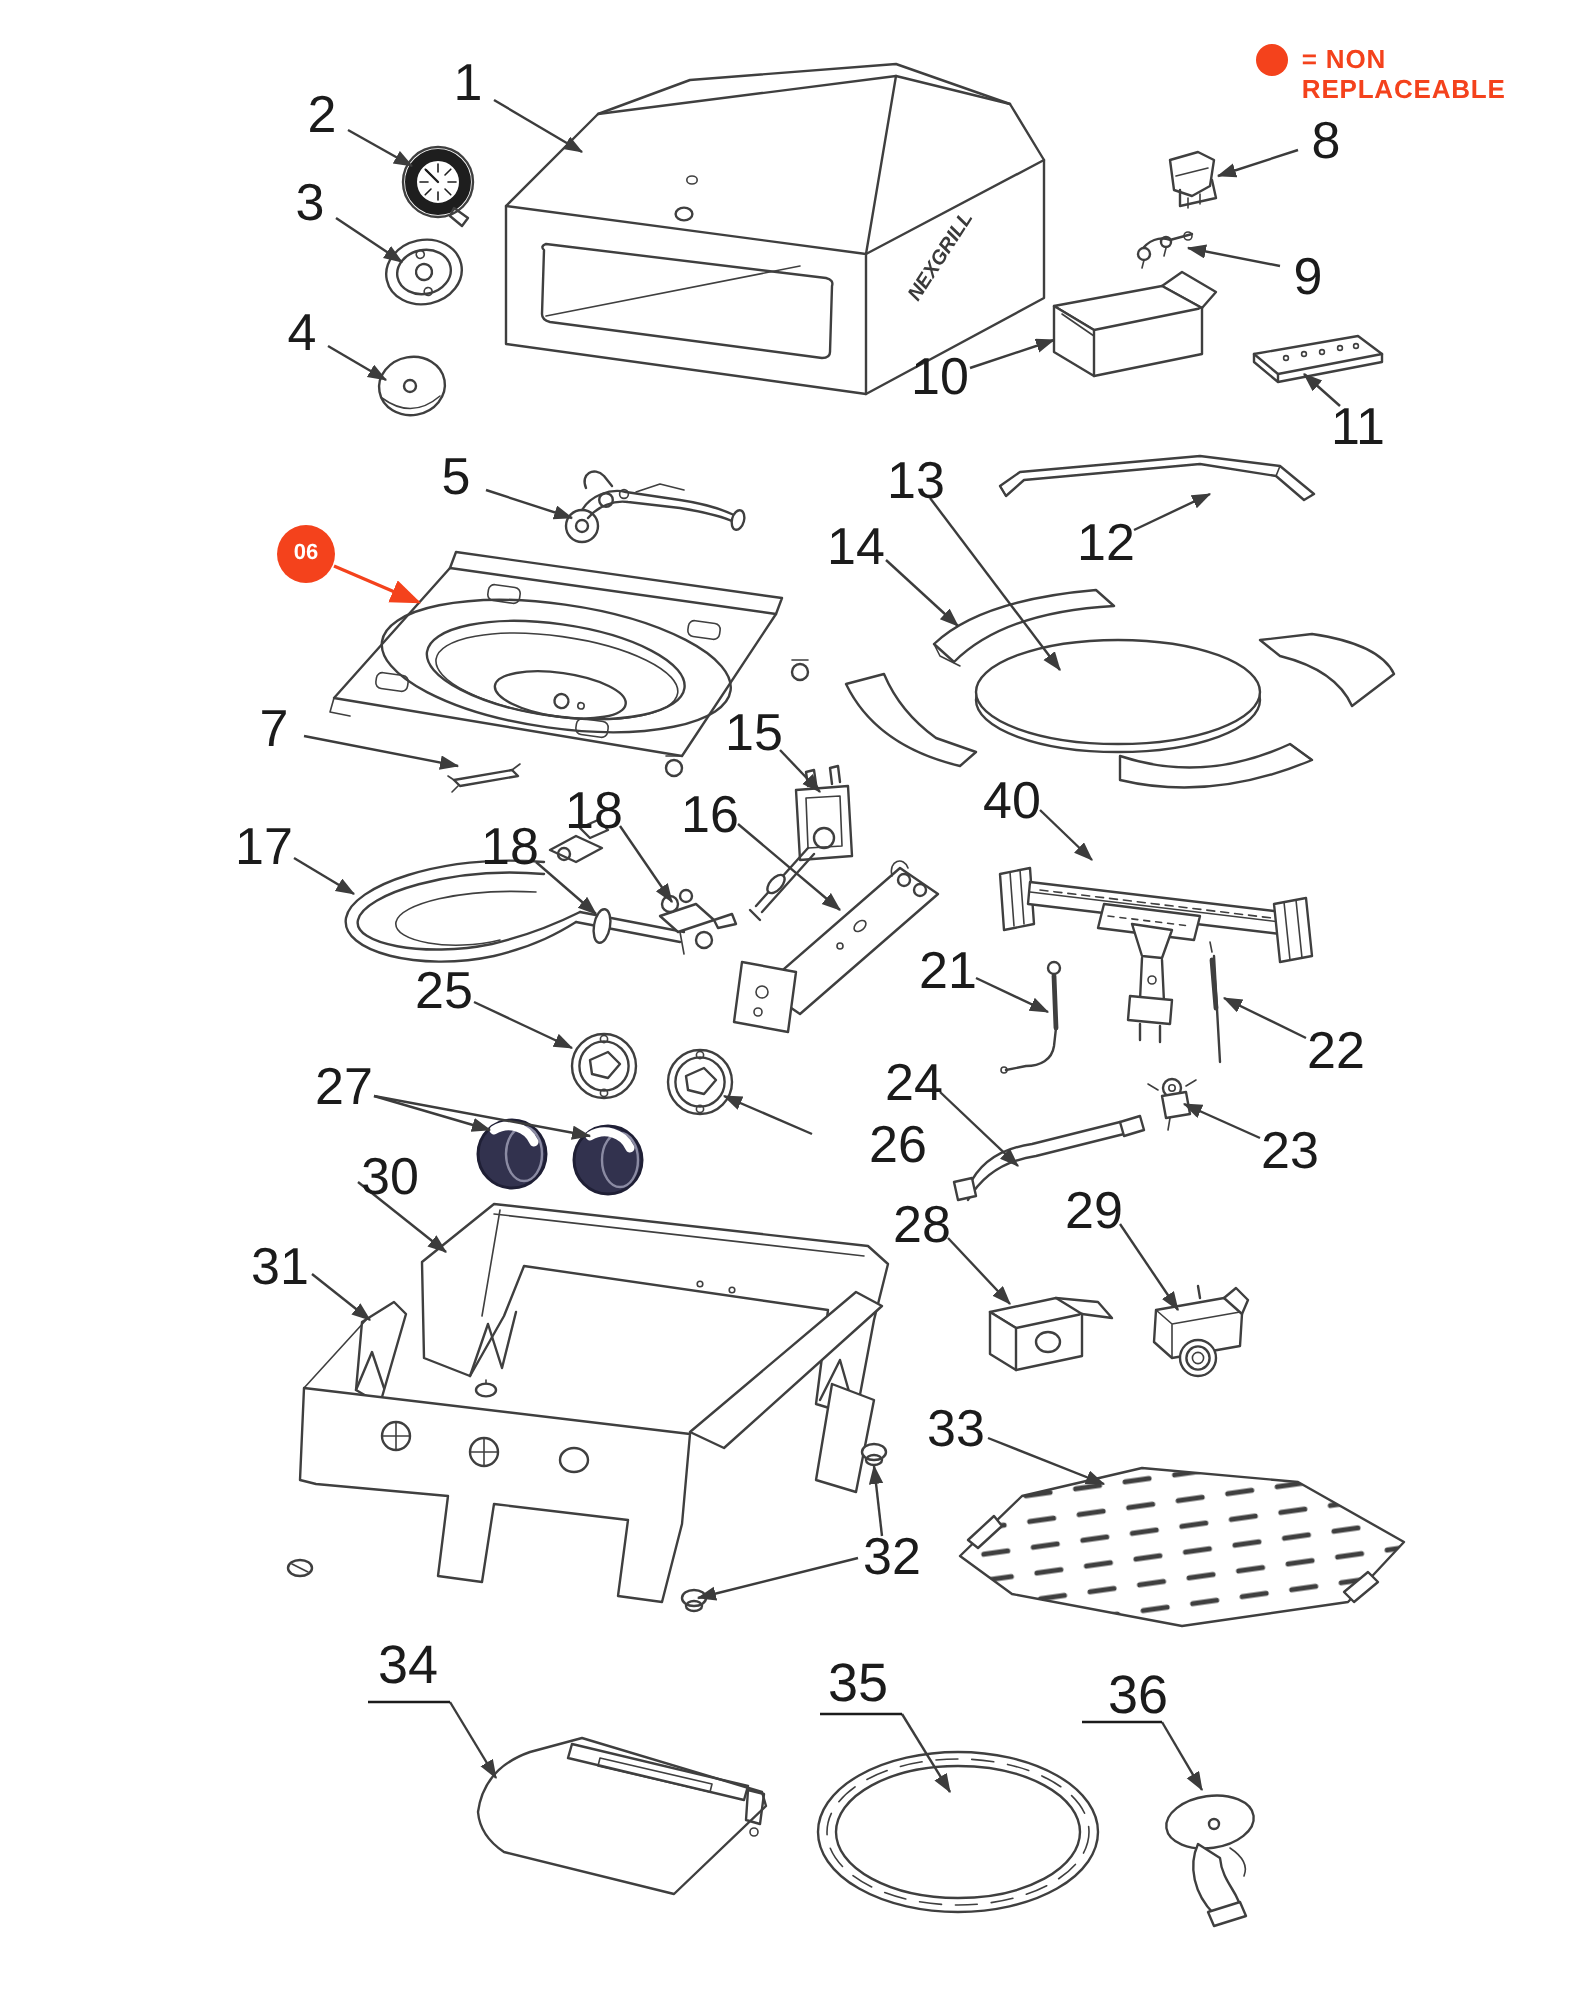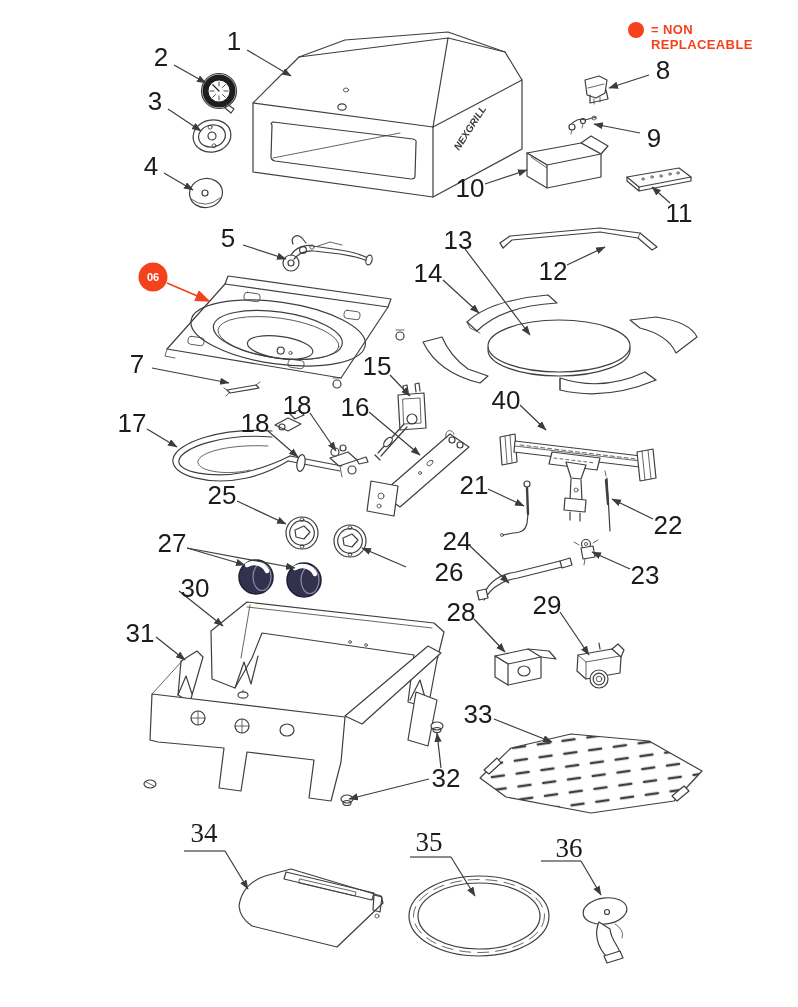--- a/index.html
+++ b/index.html
@@ -7,21 +7,21 @@
          font-family:"Liberation Sans",sans-serif;}
   #art{position:absolute;left:0;top:0;}
   .ln{fill:none;stroke:#3f3f3f;stroke-width:1.2;stroke-linejoin:round;stroke-linecap:round;}
   .fw{fill:#ffffff;}
   .thin{stroke-width:0.8;}
   .thick{stroke-width:2.4;}
   .dark{stroke:#1e1e1e;}
   #label-layer{position:absolute;left:0;top:0;width:798px;height:1007px;pointer-events:none;}
   .part-label{position:absolute;transform:translate(-50%,-50%);font-size:26px;line-height:1;
               color:#1b1b1b;font-family:"Liberation Sans",sans-serif;white-space:nowrap;}
-  .part-label.serif{font-family:Liberation Serif, serif;font-size:27px;}
+  .part-label.serif{font-family:Liberation Sans, sans-serif;font-size:27px;}
   .part-label.badge{width:29px;height:29px;border-radius:50%;background:var(--accent,#f4421c);
               color:#fff;font-size:11px;font-weight:700;display:flex;align-items:center;
               justify-content:center;}
   .legend{position:absolute;top:22px;left:628px;display:flex;gap:7px;}
   .legend .dot{width:16px;height:16px;border-radius:50%;background:var(--accent,#f4421c);}
   .legend .txt{color:var(--accent,#f4421c);font-weight:700;font-size:13px;letter-spacing:.4px;
               font-family:"Liberation Sans",sans-serif;}
   .leader{stroke:#3c3c3c;stroke-width:1.2;fill:none;}
   .leader.hl{stroke:var(--accent,#f4421c);stroke-width:1.7;}
   .uline{stroke:#1b1b1b;stroke-width:1.2;}

